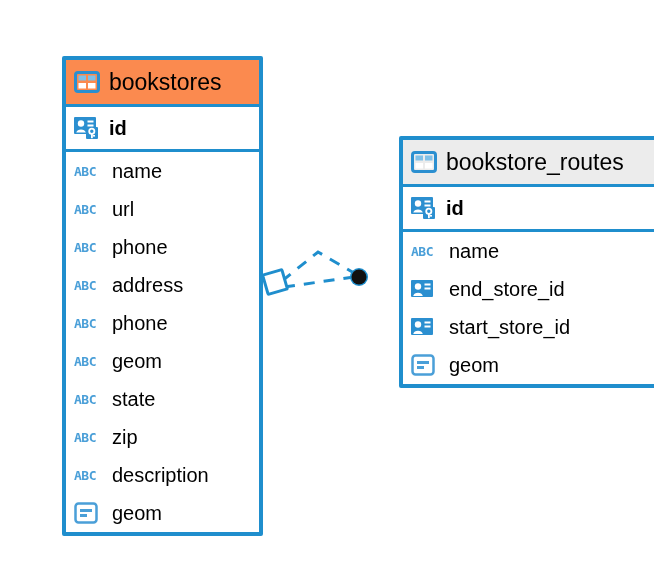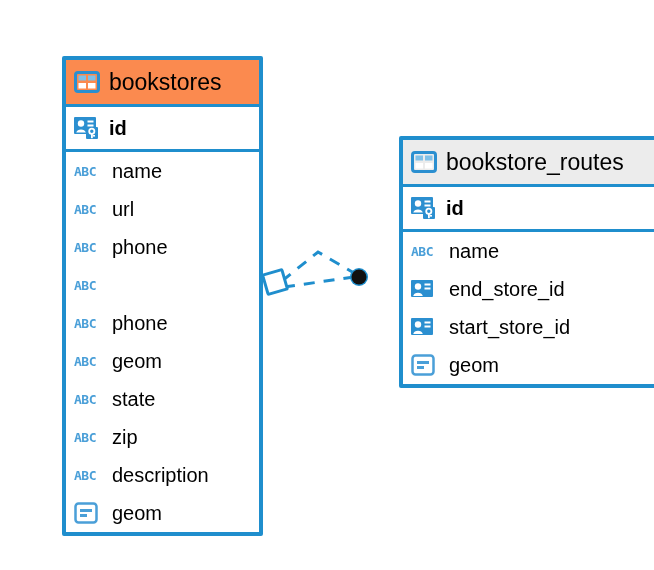--- a/index.html
+++ b/index.html
@@ -165,20 +165,21 @@
       <span class="field-label">url</span>
     </div>
 
     <div class="field-row">
       <span class="abc-icon">ABC</span>
       <span class="field-label">phone</span>
     </div>
 
     <div class="field-row">
       <span class="abc-icon">ABC</span>
+      <span class="field-label">address</span>
     </div>
 
     <div class="field-row">
       <span class="abc-icon">ABC</span>
       <span class="field-label">phone</span>
     </div>
 
     <div class="field-row">
       <span class="abc-icon">ABC</span>
       <span class="field-label">geom</span>

